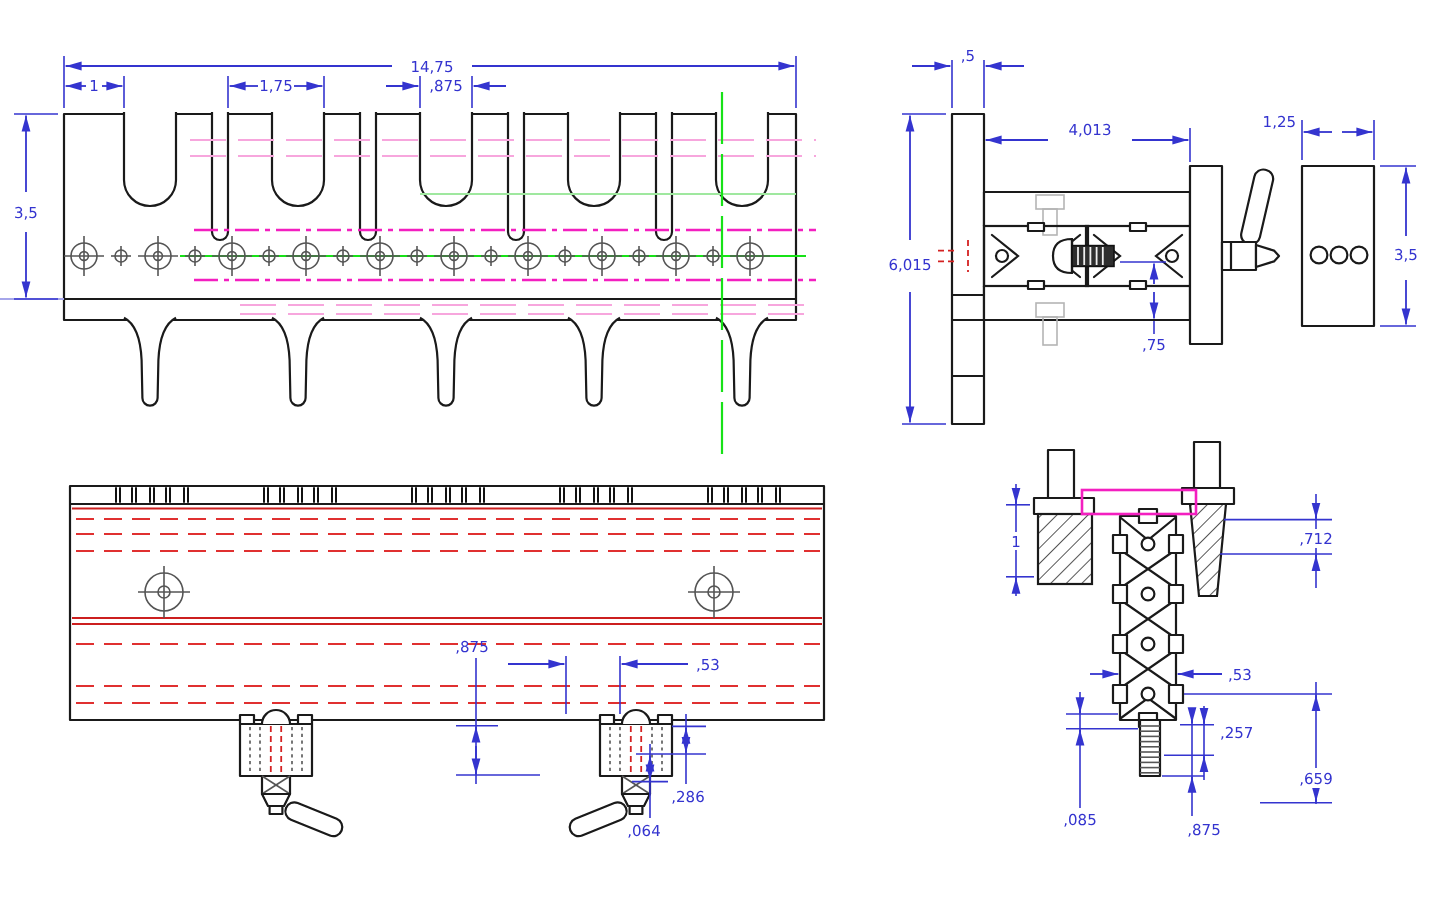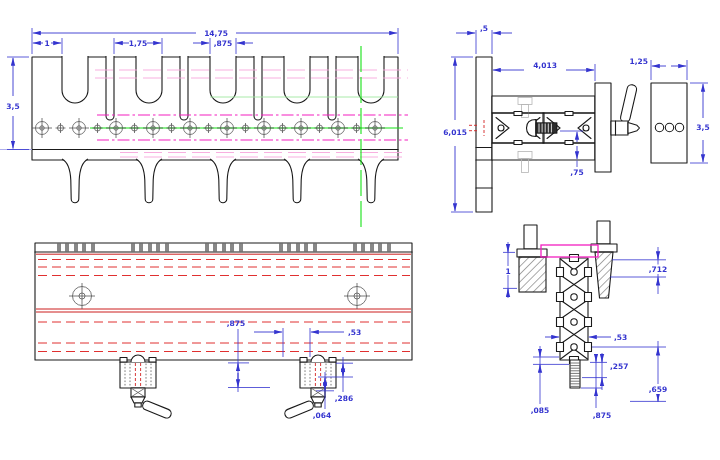--- a/index.html
+++ b/index.html
@@ -1,16 +1,16 @@
 <!DOCTYPE html>
 <html><head>
 <meta charset="utf-8">
 <style>
   html,body{margin:0;padding:0;background:#fff;}
-  .canvas{width:720px;height:460px;background:#ffffff;position:relative;overflow:hidden;font-weight:bold;}
+  .canvas{width:720px;height:460px;background:#ffffff;position:relative;overflow:hidden;}
   svg{display:block;}
   .pl{stroke:#1a1a1a;stroke-width:1.1;fill:none;stroke-linecap:round;}
   .plf{stroke:#1a1a1a;stroke-width:1.1;fill:#ffffff;stroke-linejoin:round;}
   .thin{stroke:#555;stroke-width:0.8;fill:none;}
   .dime{stroke:#3434cf;stroke-width:0.8;fill:none;}
   .dim{stroke:#3434cf;stroke-width:0.9;fill:none;}
   .dimt{fill:#3434cf;font-family:"DejaVu Sans",sans-serif;font-size:7.5px;}
   .redd{stroke:#e03030;stroke-width:1;fill:none;stroke-dasharray:9 5;}
   .reds{stroke:#cc1f1f;stroke-width:1;fill:none;}
   .redv{stroke:#d42222;stroke-width:0.9;fill:none;stroke-dasharray:3 2;}

